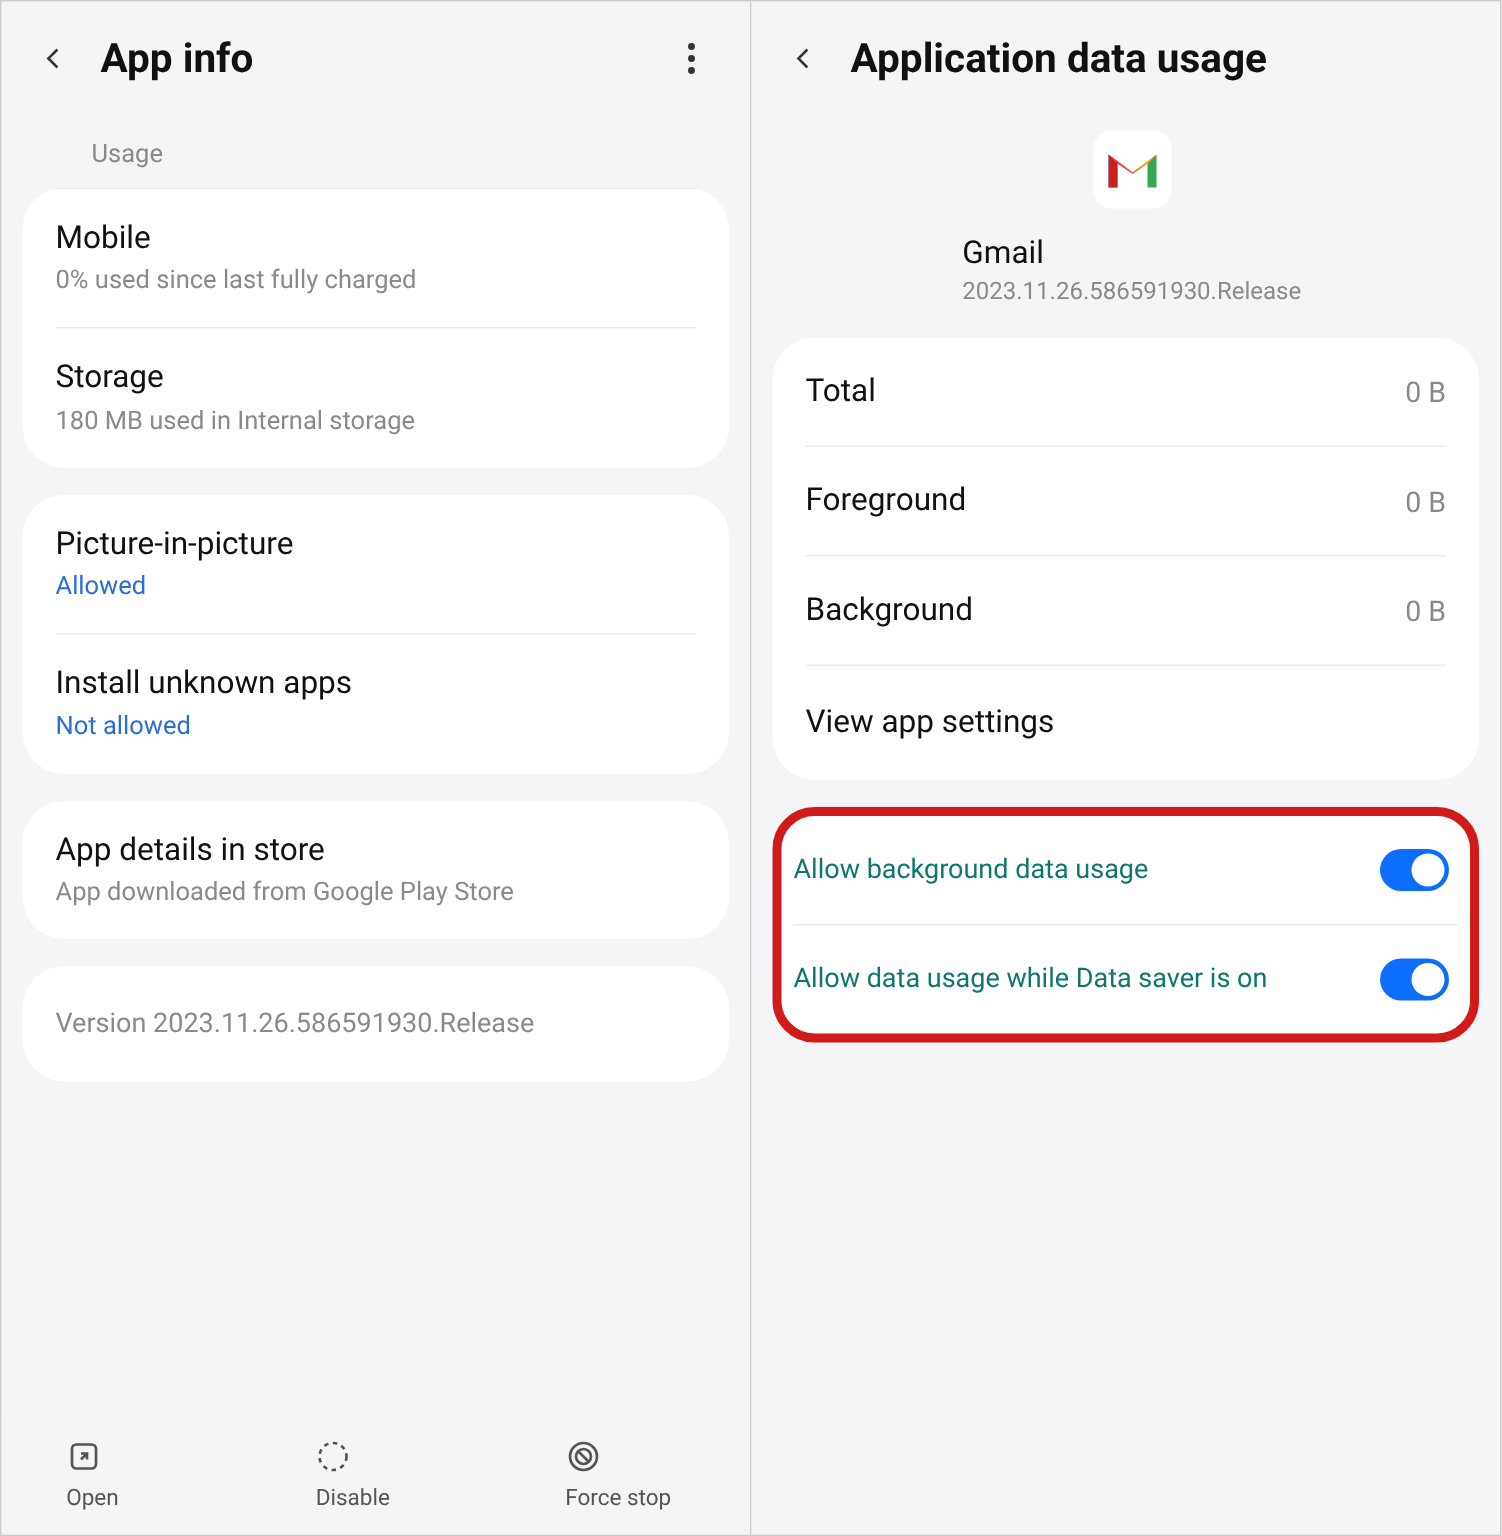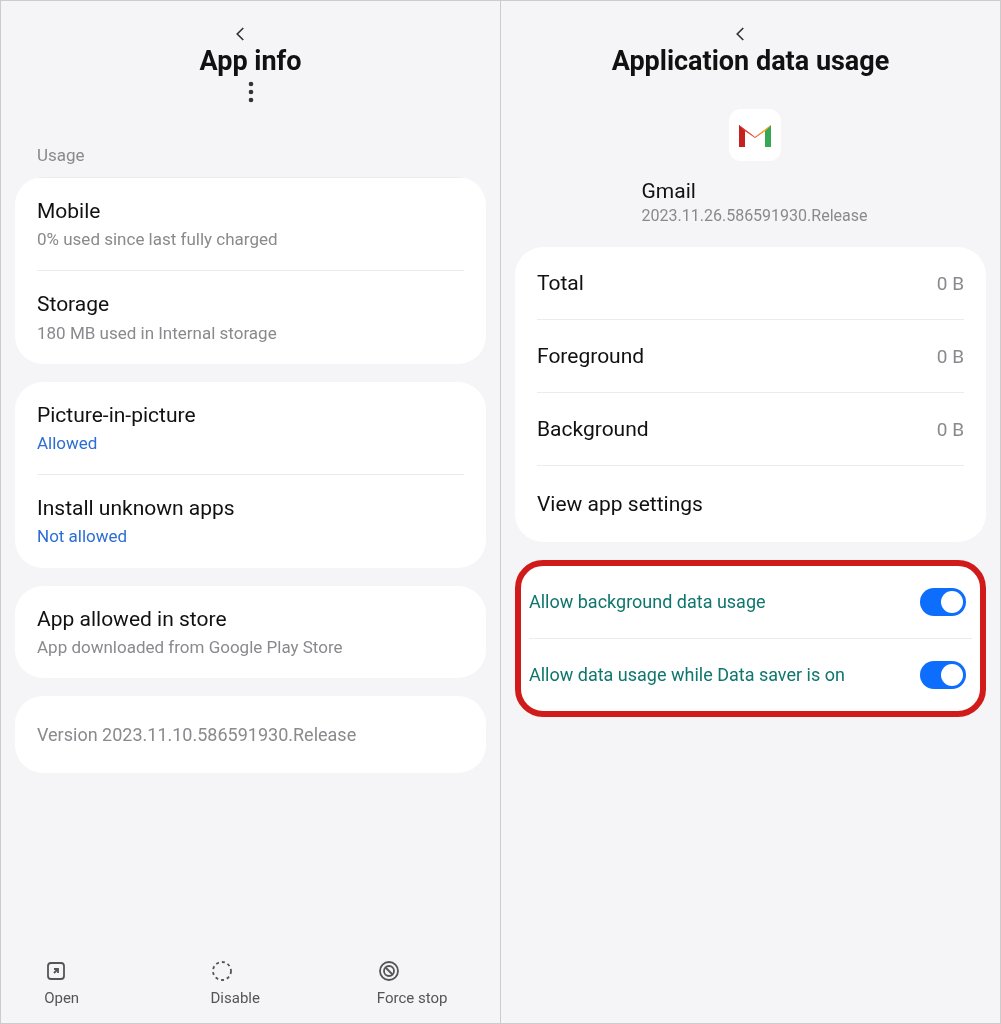--- a/index.html
+++ b/index.html
@@ -15,21 +15,20 @@
     flex: 1;
     background: #f5f5f7;
     position: relative;
     overflow: hidden;
   }
   .panel-left { border-right: 1px solid #ccc; }
   .header {
     display: flex;
     align-items: center;
     padding: 22px 24px 18px 24px;
-    flex-direction: column;
   }
   .back-arrow {
     width: 22px;
     height: 22px;
     display: flex;
     align-items: center;
     justify-content: center;
     margin-right: 20px;
     cursor: pointer;
   }
@@ -44,20 +43,21 @@
     height: 30px;
     display: flex;
     align-items: center;
     justify-content: center;
     cursor: pointer;
   }
   .section-label {
     font-size: 17px;
     color: #8a8a8e;
     padding: 20px 36px 12px 36px;
+    margin-left: 24px;
   }
   .card {
     background: #fff;
     border-radius: 28px;
     margin: 0 14px;
     overflow: hidden;
   }
   .card + .card { margin-top: 18px; }
   .row {
     padding: 20px 22px;
@@ -229,27 +229,27 @@
     </div>
     <div class="divider"></div>
     <div class="row">
       <div class="row-title">Install unknown apps</div>
       <div class="row-sub blue">Not allowed</div>
     </div>
   </div>
 
   <div class="card">
     <div class="row">
-      <div class="row-title">App allowed in store</div>
+      <div class="row-title">App details in store</div>
       <div class="row-sub">App downloaded from Google Play Store</div>
     </div>
   </div>
 
   <div class="version-card">
-    <div class="version-text">Version 2023.11.10.586591930.Release</div>
+    <div class="version-text">Version 2023.11.26.586591930.Release</div>
   </div>
 
   <div class="bottom-bar">
     <div class="bottom-btn">
       <svg width="24" height="24" viewBox="0 0 24 24" fill="none" stroke="#555" stroke-width="1.8">
           <rect x="4" y="4" width="16" height="16" rx="3"></rect>
           <polyline points="10 14 14 10"></polyline>
           <polyline points="10 10 14 10 14 14"></polyline>
         </svg>
       <span class="bottom-btn-label">Open</span>

